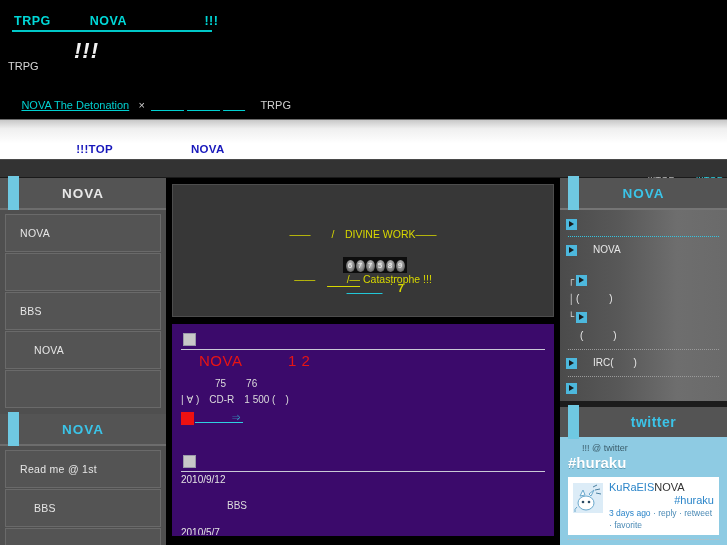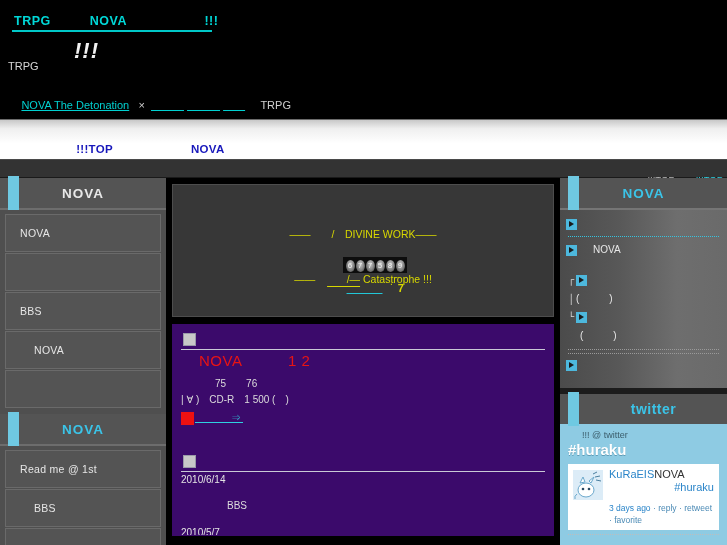--- a/index.html
+++ b/index.html
@@ -403,21 +403,21 @@
     position: relative;
     overflow: hidden;
     border: 0;
   }
   .tw-avatar svg { display:block; }
   .tw-tweet { font-size: 9.5px; line-height: 12px; }
   .tw-tweet a { color: #2b85c9; text-decoration: none; }
   .tw-tweet .uname { color: #2b85c9; font-size: 11px; font-weight: normal; }
   .tw-tweet .tname { color: #333; font-size: 11px; }
   .tw-tweet .hash { color: #2b85c9; font-size: 11px; display:block; text-align:right; }
-  .tw-meta { color: #4b8ab5; font-size: 8.5px; margin-top: 9px; }
+  .tw-meta { color: #4b8ab5; font-size: 8.5px; margin-top: 1px; }
   .tw-meta a { color: #2b85c9; }
   .tw-foot {
     border-top: 1px dotted #bdbdbd;
     margin-top: 4px;
     height: 4px;
   }
 </style>
 </head>
 <body>
 
@@ -524,21 +524,21 @@
         <div class="news-text">| ∀ )　CD-R　1 500 (　)</div>
         <div class="news-more">
           <span class="sq"></span>
           <a href="#">　　　⇒</a>
         </div>
       </div>
 
       <div class="news-item" style="margin-top:30px;">
         <span class="news-marker"></span>
         <div class="news-rule"></div>
-        <div class="news-date">2010/6/14</div>
+        <div class="news-date">2010/9/12</div>
         <div class="news-body2">　　BBS</div>
       </div>
 
       <div class="news-item">
         <div class="news-date">2010/5/7</div>
         <a href="#" class="news-link2">NOVA</a>
       </div>
 
     </div>
 
@@ -579,20 +579,24 @@
           <span class="rs-tree">└</span>
           <span class="rs-ico"></span>
           <span class="rs-label"></span>
         </div>
         <div class="rs-row rs-indent">
           <span class="rs-label">(　　　)</span>
         </div>
 
         <div class="rs-dots grey"></div>
 
+        <div class="rs-row">
+          <span class="rs-ico"></span>
+          <span class="rs-label">　IRC(　　)</span>
+        </div>
 
         <div class="rs-dots grey"></div>
 
         <div class="rs-row">
           <span class="rs-ico"></span>
           <span class="rs-label"></span>
         </div>
 
       </div>
     </div>

